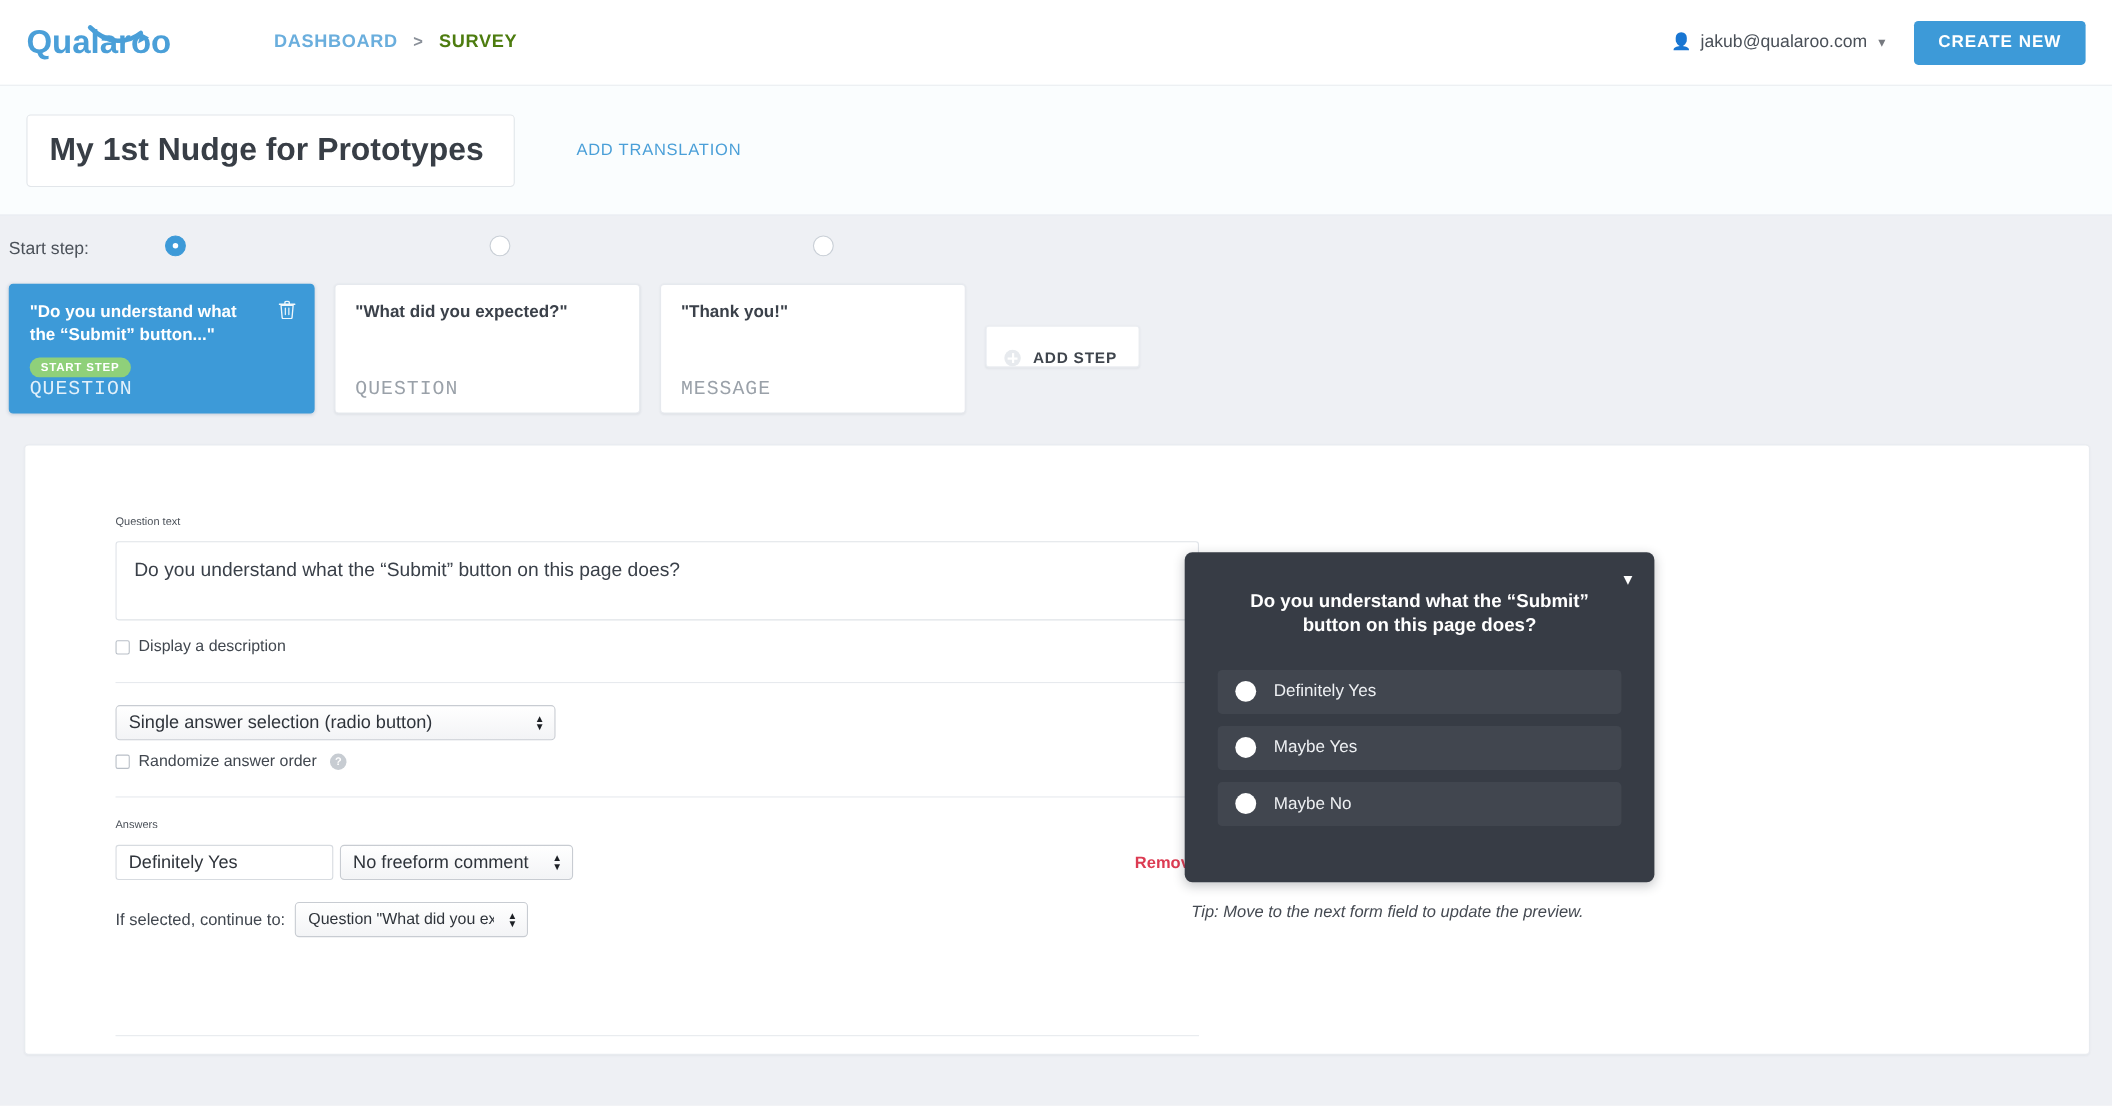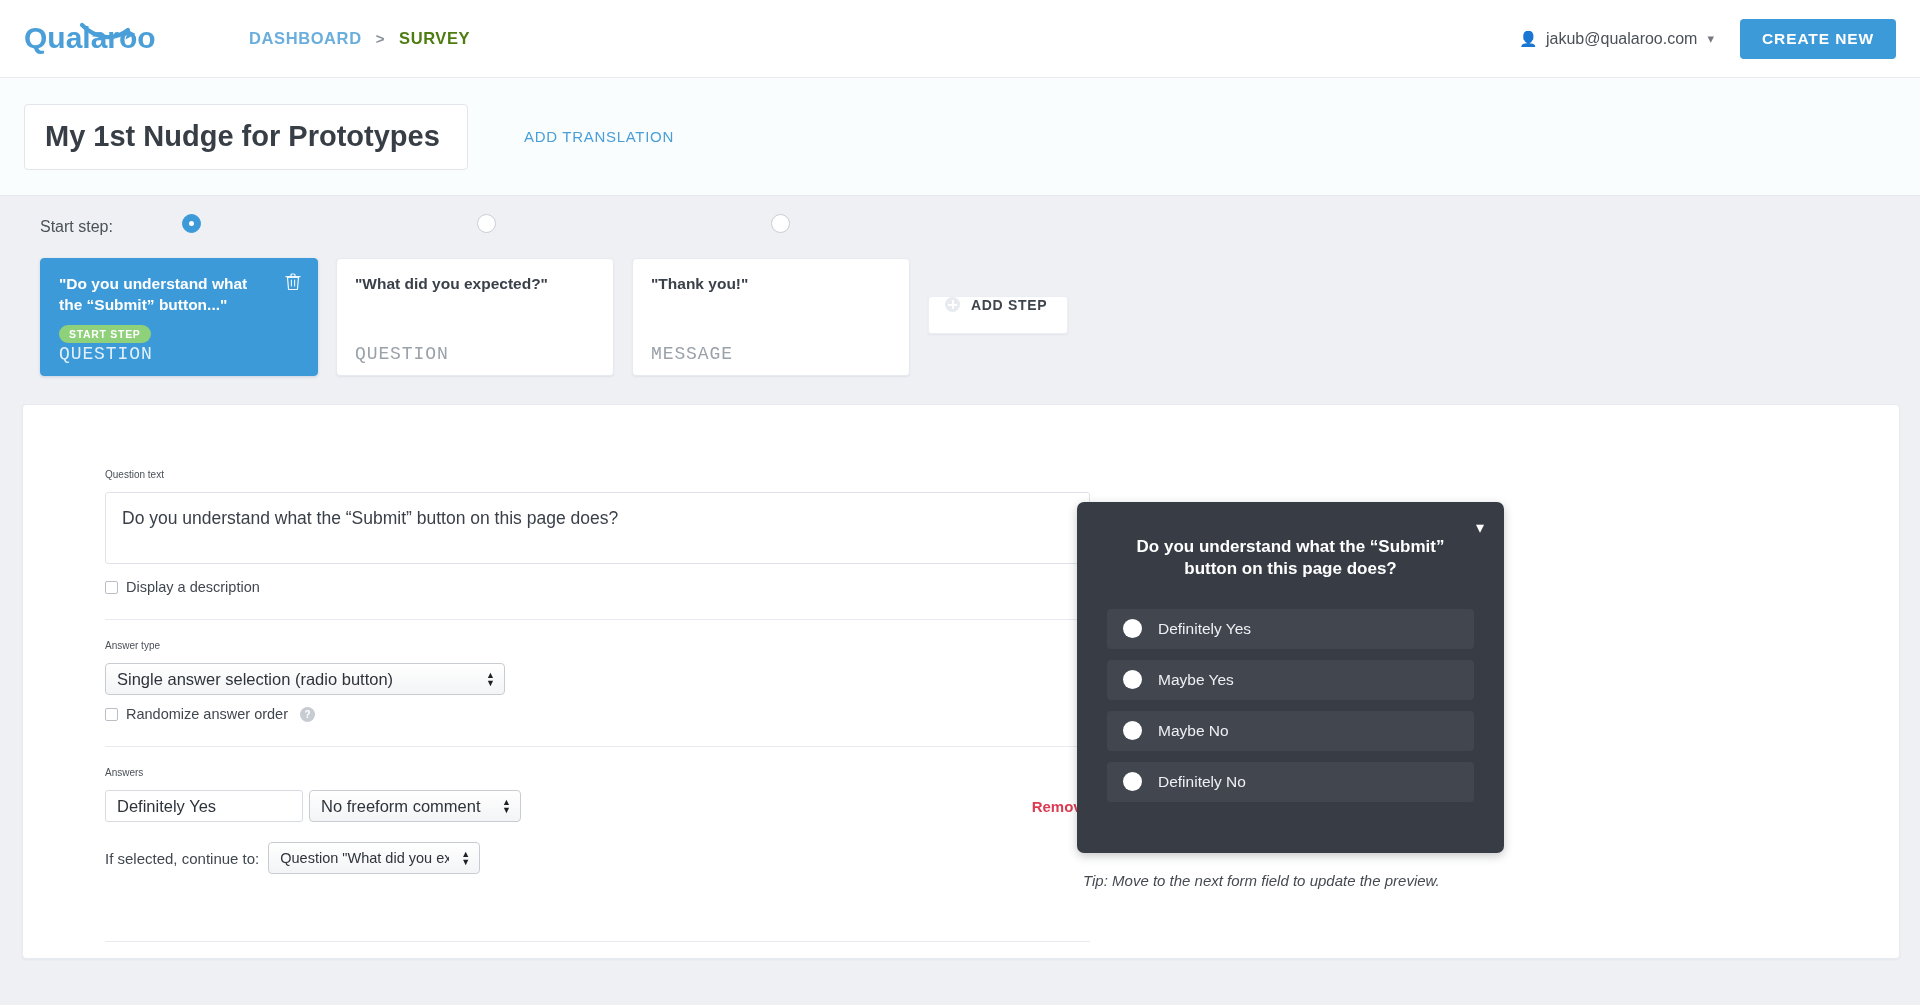--- a/index.html
+++ b/index.html
@@ -84,21 +84,21 @@
     margin-left: 56px;
     color: #4a9fd8;
     font-size: 15px;
     font-weight: 400;
     letter-spacing: .7px;
     text-decoration: none;
     cursor: pointer;
   }
 
   
-  .stepsarea { padding: 0 40px; position: relative; }
+  .stepsarea { padding: 0 8px; position: relative; }
 
   .startrow {
     display: flex; align-items: center;
     height: 62px;
     position: relative;
   }
   .startstep-label { font-size: 16px; color: #4b5159; }
   .radio-track { position: absolute; left: 0; top: 0; height: 62px; width: 100%; }
   .rd {
     position: absolute;
@@ -176,21 +176,21 @@
   .card.tall { height: 118px; }
 
   .addstep {
     margin-top: 38px;
     height: 38px;
     background: #fff;
     border: 1px solid #ebeef2;
     border-radius: 3px;
     box-shadow: 0 1px 2px rgba(40,50,70,.06);
     display: inline-flex;
-    align-items: flex-start;
+    align-items: flex-end;
     gap: 11px;
     padding: 0 20px 0 16px;
     cursor: pointer;
   }
   .plus-icon {
     width: 15px; height: 15px;
     border-radius: 50%;
     background: #e7eaee;
     position: relative;
     flex: none;
@@ -471,21 +471,20 @@
       <div class="field-label">Question text</div>
       <textarea class="q-textarea" placeholder="Enter your question" style="">Do you understand what the “Submit” button on this page does?</textarea>
 
       <div class="check-row">
         <span class="cbx"></span>
         <span class="check-label">Display a description</span>
       </div>
 
       <div class="divider"></div>
 
-      <div class="field-label">Answer type</div>
       <span class="sel-wrap">
         <select class="sel answer-type-sel">
           <option>Single answer selection (radio button)</option>
         </select>
         <span class="sel-arrows">▲<br>▼</span>
       </span>
 
       <div class="check-row">
         <span class="cbx"></span>
         <span class="check-label">Randomize answer order</span>
@@ -528,24 +527,20 @@
           <span class="opt-label">Definitely Yes</span>
         </div>
         <div class="opt">
           <span class="opt-radio"></span>
           <span class="opt-label">Maybe Yes</span>
         </div>
         <div class="opt">
           <span class="opt-radio"></span>
           <span class="opt-label">Maybe No</span>
         </div>
-        <div class="opt">
-          <span class="opt-radio"></span>
-          <span class="opt-label">Definitely No</span>
-        </div>
       </div>
 
       <div class="tip">Tip: Move to the next form field to update the preview.</div>
     </div>
 
   </div>
   <div class="bottom-rule"></div>
 </div>
 
 </body></html>

